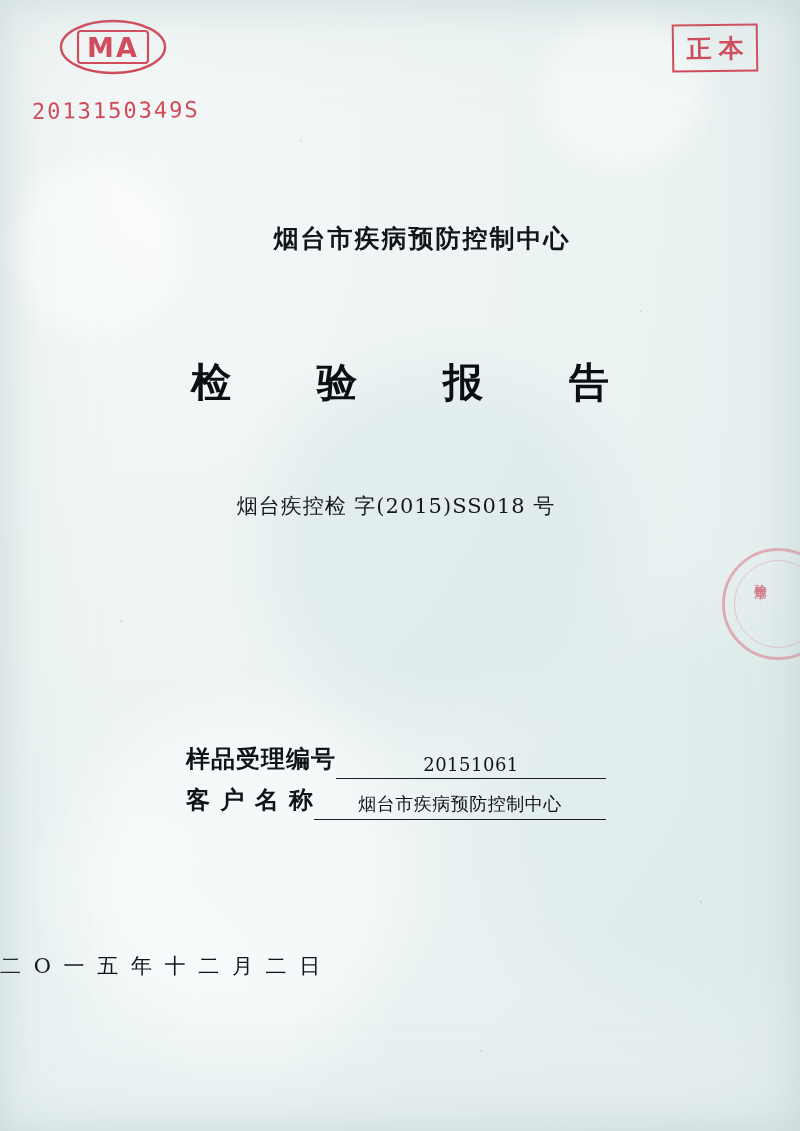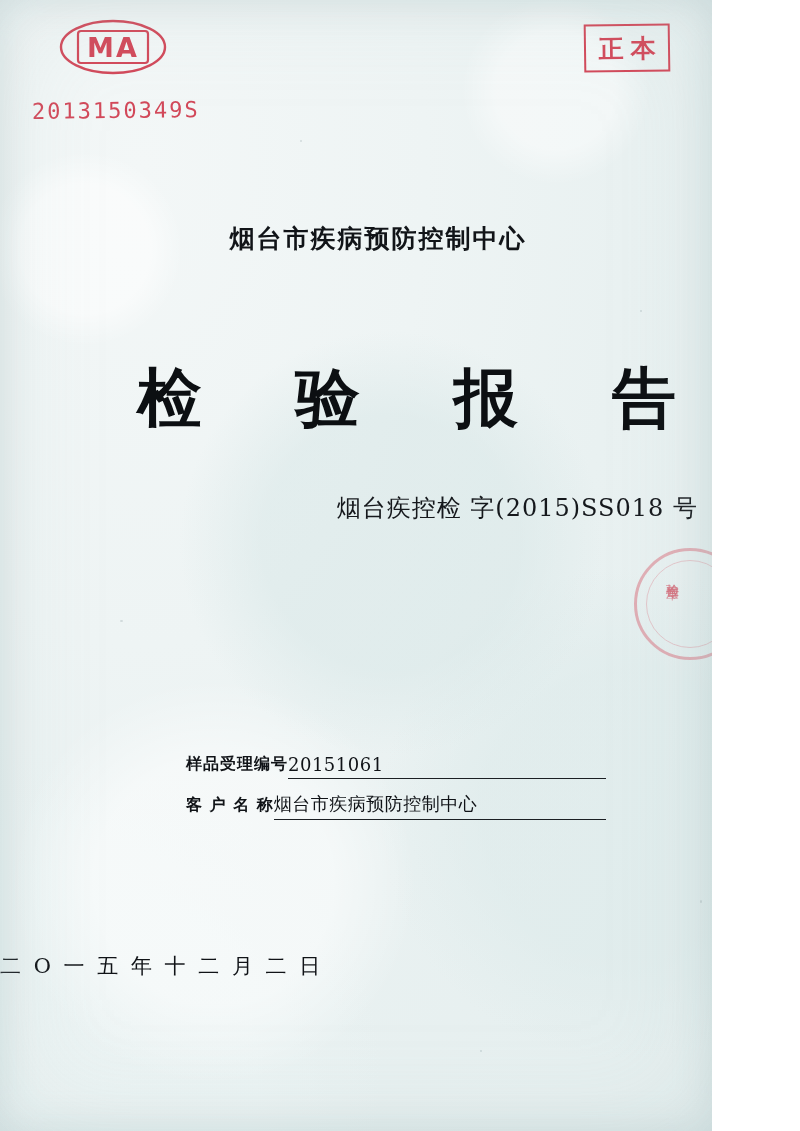--- a/index.html
+++ b/index.html
@@ -5,21 +5,21 @@
   html, body {
     margin: 0;
     padding: 0;
     background: #ffffff;
   }
   body {
     font-family: "DejaVu Sans", sans-serif;
   }
   #page {
     position: relative;
-    width: 712px;
+    width: 800px;
     height: 1131px;
     overflow: hidden;
     background:
       radial-gradient(ellipse at 20% 15%, #f3f7f7 0%, #eef4f4 35%, #e9f1f1 60%, #e4eeee 100%);
   }
   
   #paper-texture {
     position: absolute;
     inset: 0;
     background-image:
@@ -129,60 +129,61 @@
     font-weight: bold;
     letter-spacing: 2px;
     color: #111418;
     margin-left: 44px;
   }
   #report-title {
     position: absolute;
     top: 355px;
     left: 0;
     right: 0;
-    text-align: right;
-    font-size: 64px;
+    text-align: center;
+    font-size: 40px;
     font-weight: bold;
     letter-spacing: 36px;
     text-indent: 36px;
     color: #0c0f12;
   }
   #report-number {
     position: absolute;
     top: 492px;
     left: 0;
-    right: 14px;
-    text-align: right;
-    font-size: 24px;
+    right: 8px;
+    text-align: center;
+    font-size: 21px;
     letter-spacing: 1px;
     color: #15181c;
   }
   
   #fields {
     position: absolute;
     top: 738px;
     left: 186px;
     width: 420px;
   }
   .field-row {
     display: flex;
     align-items: flex-end;
     height: 41px;
   }
   .field-label {
-    font-size: 16px;
+    font-size: 24px;
     font-weight: bold;
     letter-spacing: 1px;
     white-space: nowrap;
     color: #101317;
     padding-bottom: 4px;
   }
   .field-value-wrap {
     flex: 1;
     border-bottom: 1.5px solid #1b1f23;
+    text-align: center;
     padding-bottom: 3px;
   }
   .field-value {
     font-size: 18px;
     letter-spacing: 0.5px;
     color: #101317;
   }
   #doc-date {
     position: absolute;
     top: 952px;

